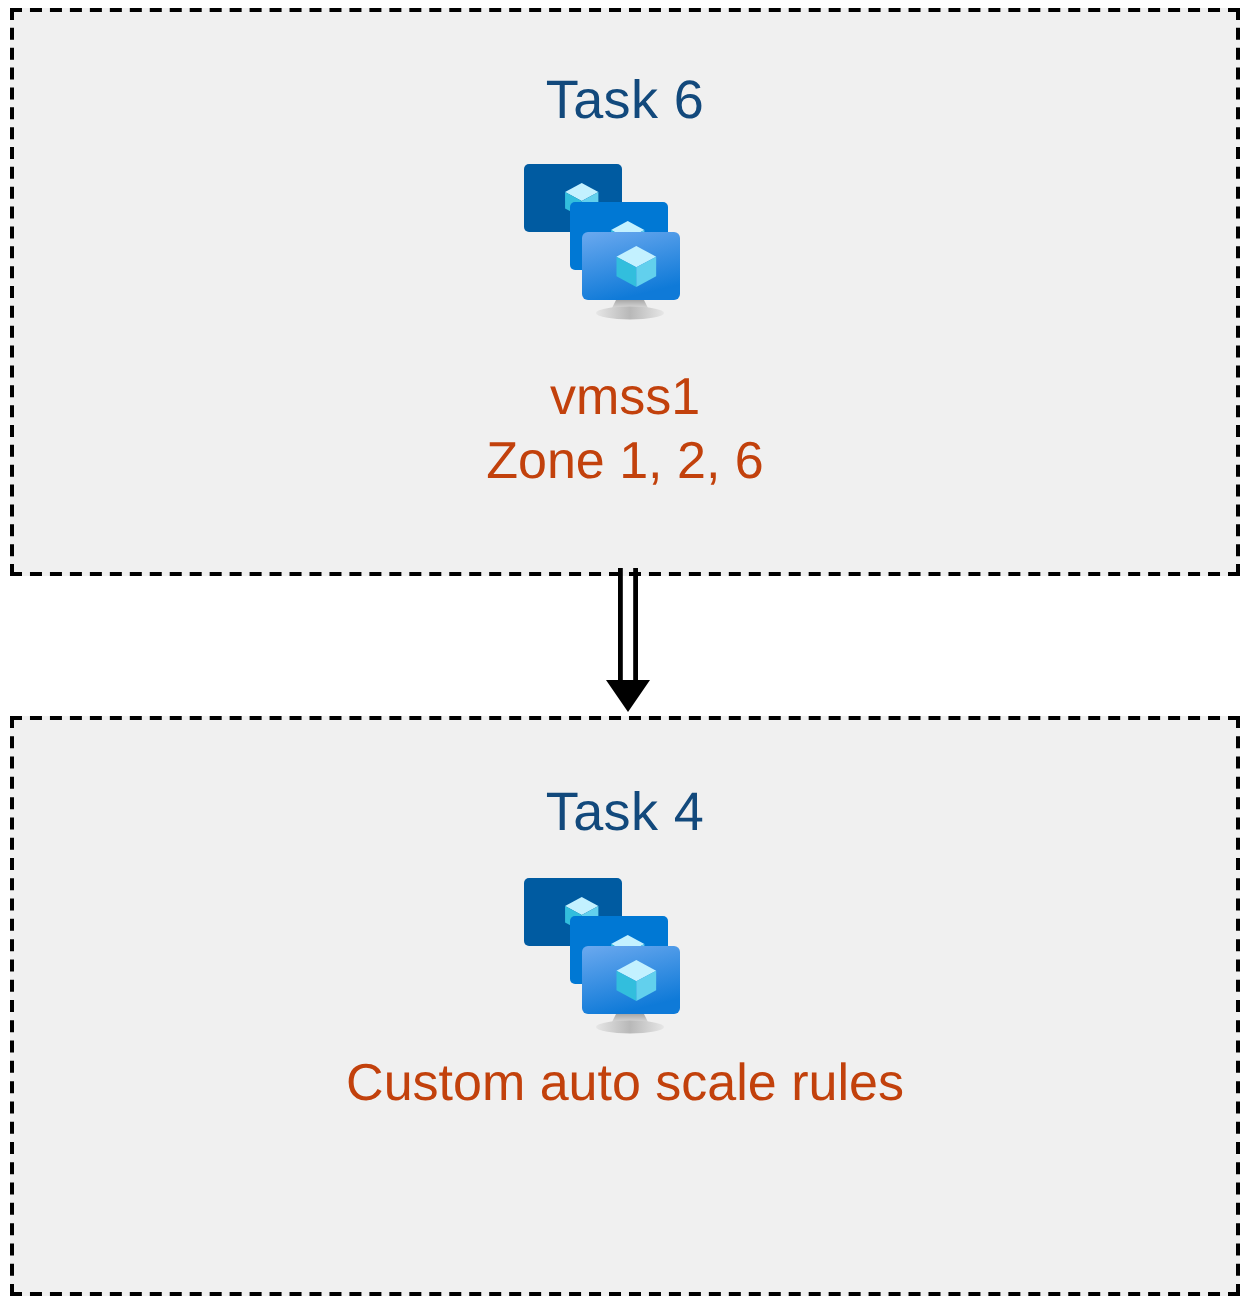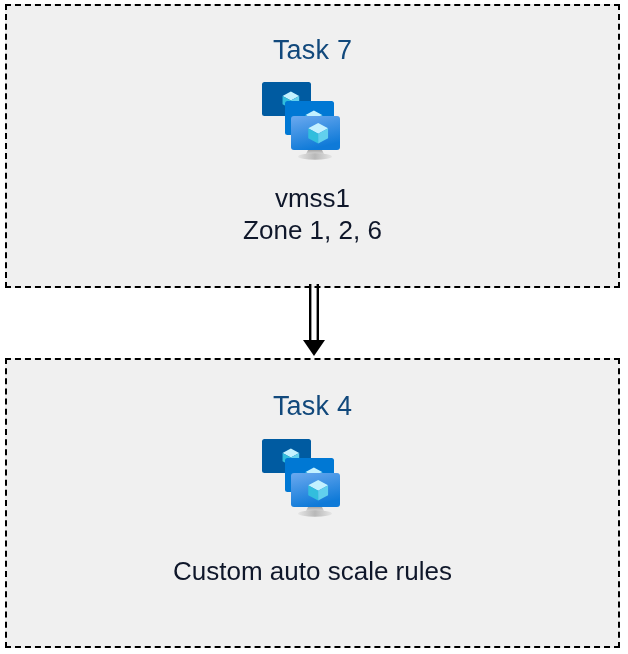--- a/index.html
+++ b/index.html
@@ -57,28 +57,28 @@
     text-align: center;
     width: 100%;
   }
 
   #task-box-top .task-heading { margin-top: 31px; }
   #task-box-bottom .task-heading { margin-top: 33px; }
 
   .caption-block {
     width: 100%;
     text-align: center;
-    color: #0f172a;
+    color: #c2410c;
     font-size: 26px;
     font-weight: 400;
     line-height: 1.22;
   }
 
   #task-box-top .caption-block { margin-top: 14px; }
-  #task-box-bottom .caption-block { margin-top: 30px; }
+  #task-box-bottom .caption-block { }
 
   .caption-line { display: block; white-space: pre; }
 
   
   .vmss-icon {
     display: block;
     width: 104px;
     height: 88px;
   }
   #task-box-top .vmss-icon { margin-top: 17px; }
@@ -93,21 +93,21 @@
     height: 76px;
   }
 </style>
 </head>
 <body>
 
 <div id="diagram">
 
   <div class="task-box" id="task-box-top">
 
-    <div class="task-heading">Task 7</div>
+    <div class="task-heading">Task 6</div>
 
     <svg class="vmss-icon" viewBox="0 0 104 88" xmlns="http://www.w3.org/2000/svg">
       <defs>
         <linearGradient id="frontScreenGradA" x1="0" y1="0" x2="0.35" y2="1">
           <stop offset="0%" stop-color="#6ba9ef"></stop>
           <stop offset="100%" stop-color="#0f7ad8"></stop>
         </linearGradient>
         <linearGradient id="standGradA" x1="0" y1="0" x2="0" y2="1">
           <stop offset="0%" stop-color="#9c9c9c"></stop>
           <stop offset="100%" stop-color="#d8d8d8"></stop>

